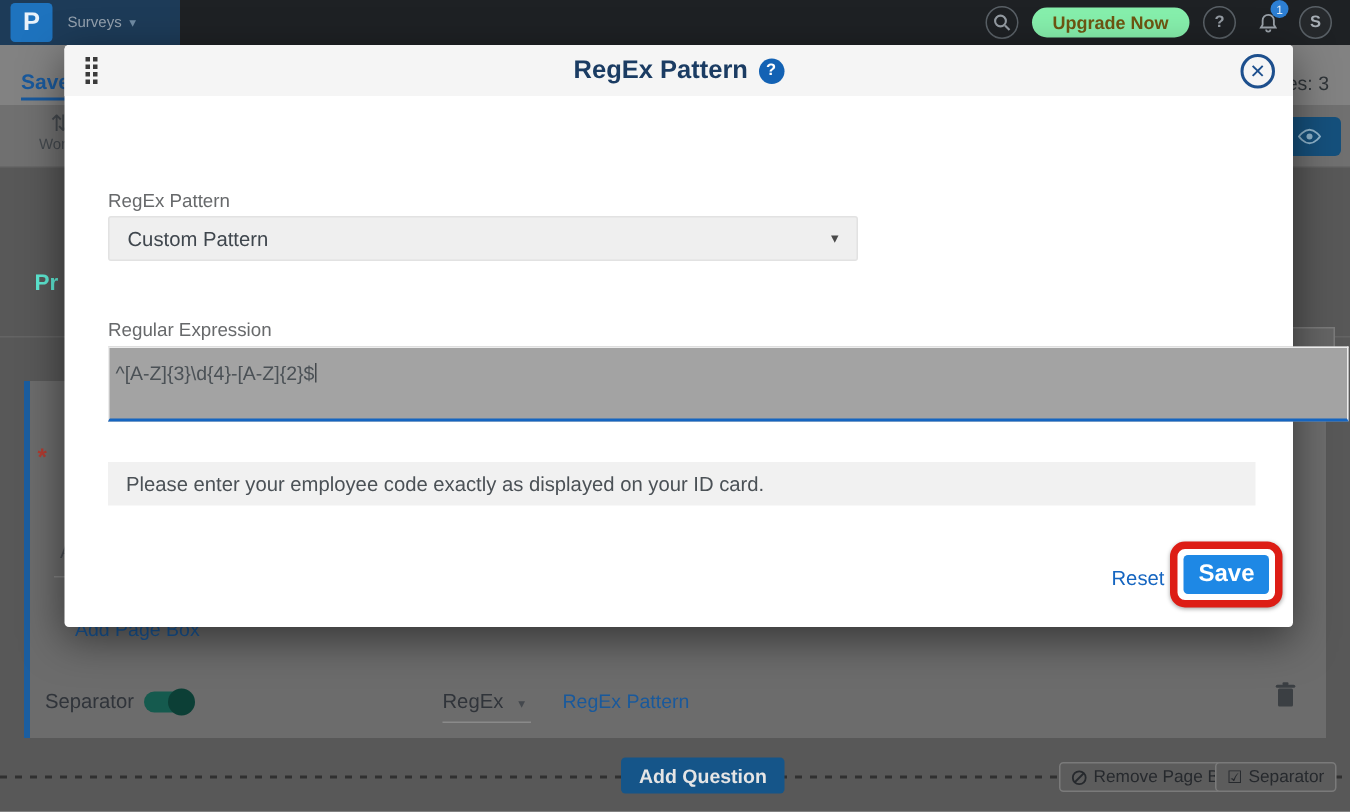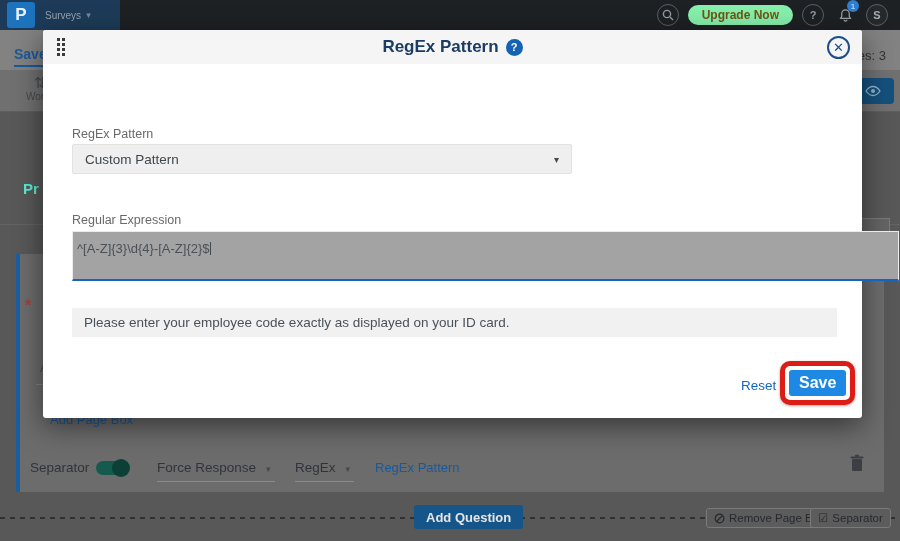--- a/index.html
+++ b/index.html
@@ -150,23 +150,20 @@
   <span class="req" style="left:5px;top:43px;">*</span>
   <span class="qtext" style="left:24px;top:42px;">PL</span>
   <span class="ansfrag" style="left:20px;top:106px;">An</span>
   <div class="ansline" style="left:16px;top:130px;"></div>
   <span class="add-textbox" style="left:30px;top:158px;">Add Page Box</span>
 
   <span class="val-label" style="left:10px;top:206px;">Separator</span>
   <div class="toggle" style="left:76px;top:207px;">
       <div class="knob"></div>
     </div>
-  <span class="dd dd-force" style="left:137px;top:206px;">
-    <span>Force Response</span><span class="caret2">▾</span>
-  </span>
   <span class="dd dd-regex" style="left:275px;top:206px;">
     <span>RegEx</span><span class="caret2">▾</span>
   </span>
   <span class="regex-pattern-link" style="left:355px;top:206px;">RegEx Pattern</span>
   <span class="trash" style="left:829px;top:200px;">
     <svg width="16" height="19" viewBox="0 0 16 19">
       <rect x="3" y="5" width="10" height="12" rx="1" fill="#3b3f43"></rect>
       <rect x="1.5" y="2.5" width="13" height="2" rx="1" fill="#3b3f43"></rect>
       <rect x="6" y="0.8" width="4" height="2" rx="0.8" fill="#3b3f43"></rect>
     </svg>

